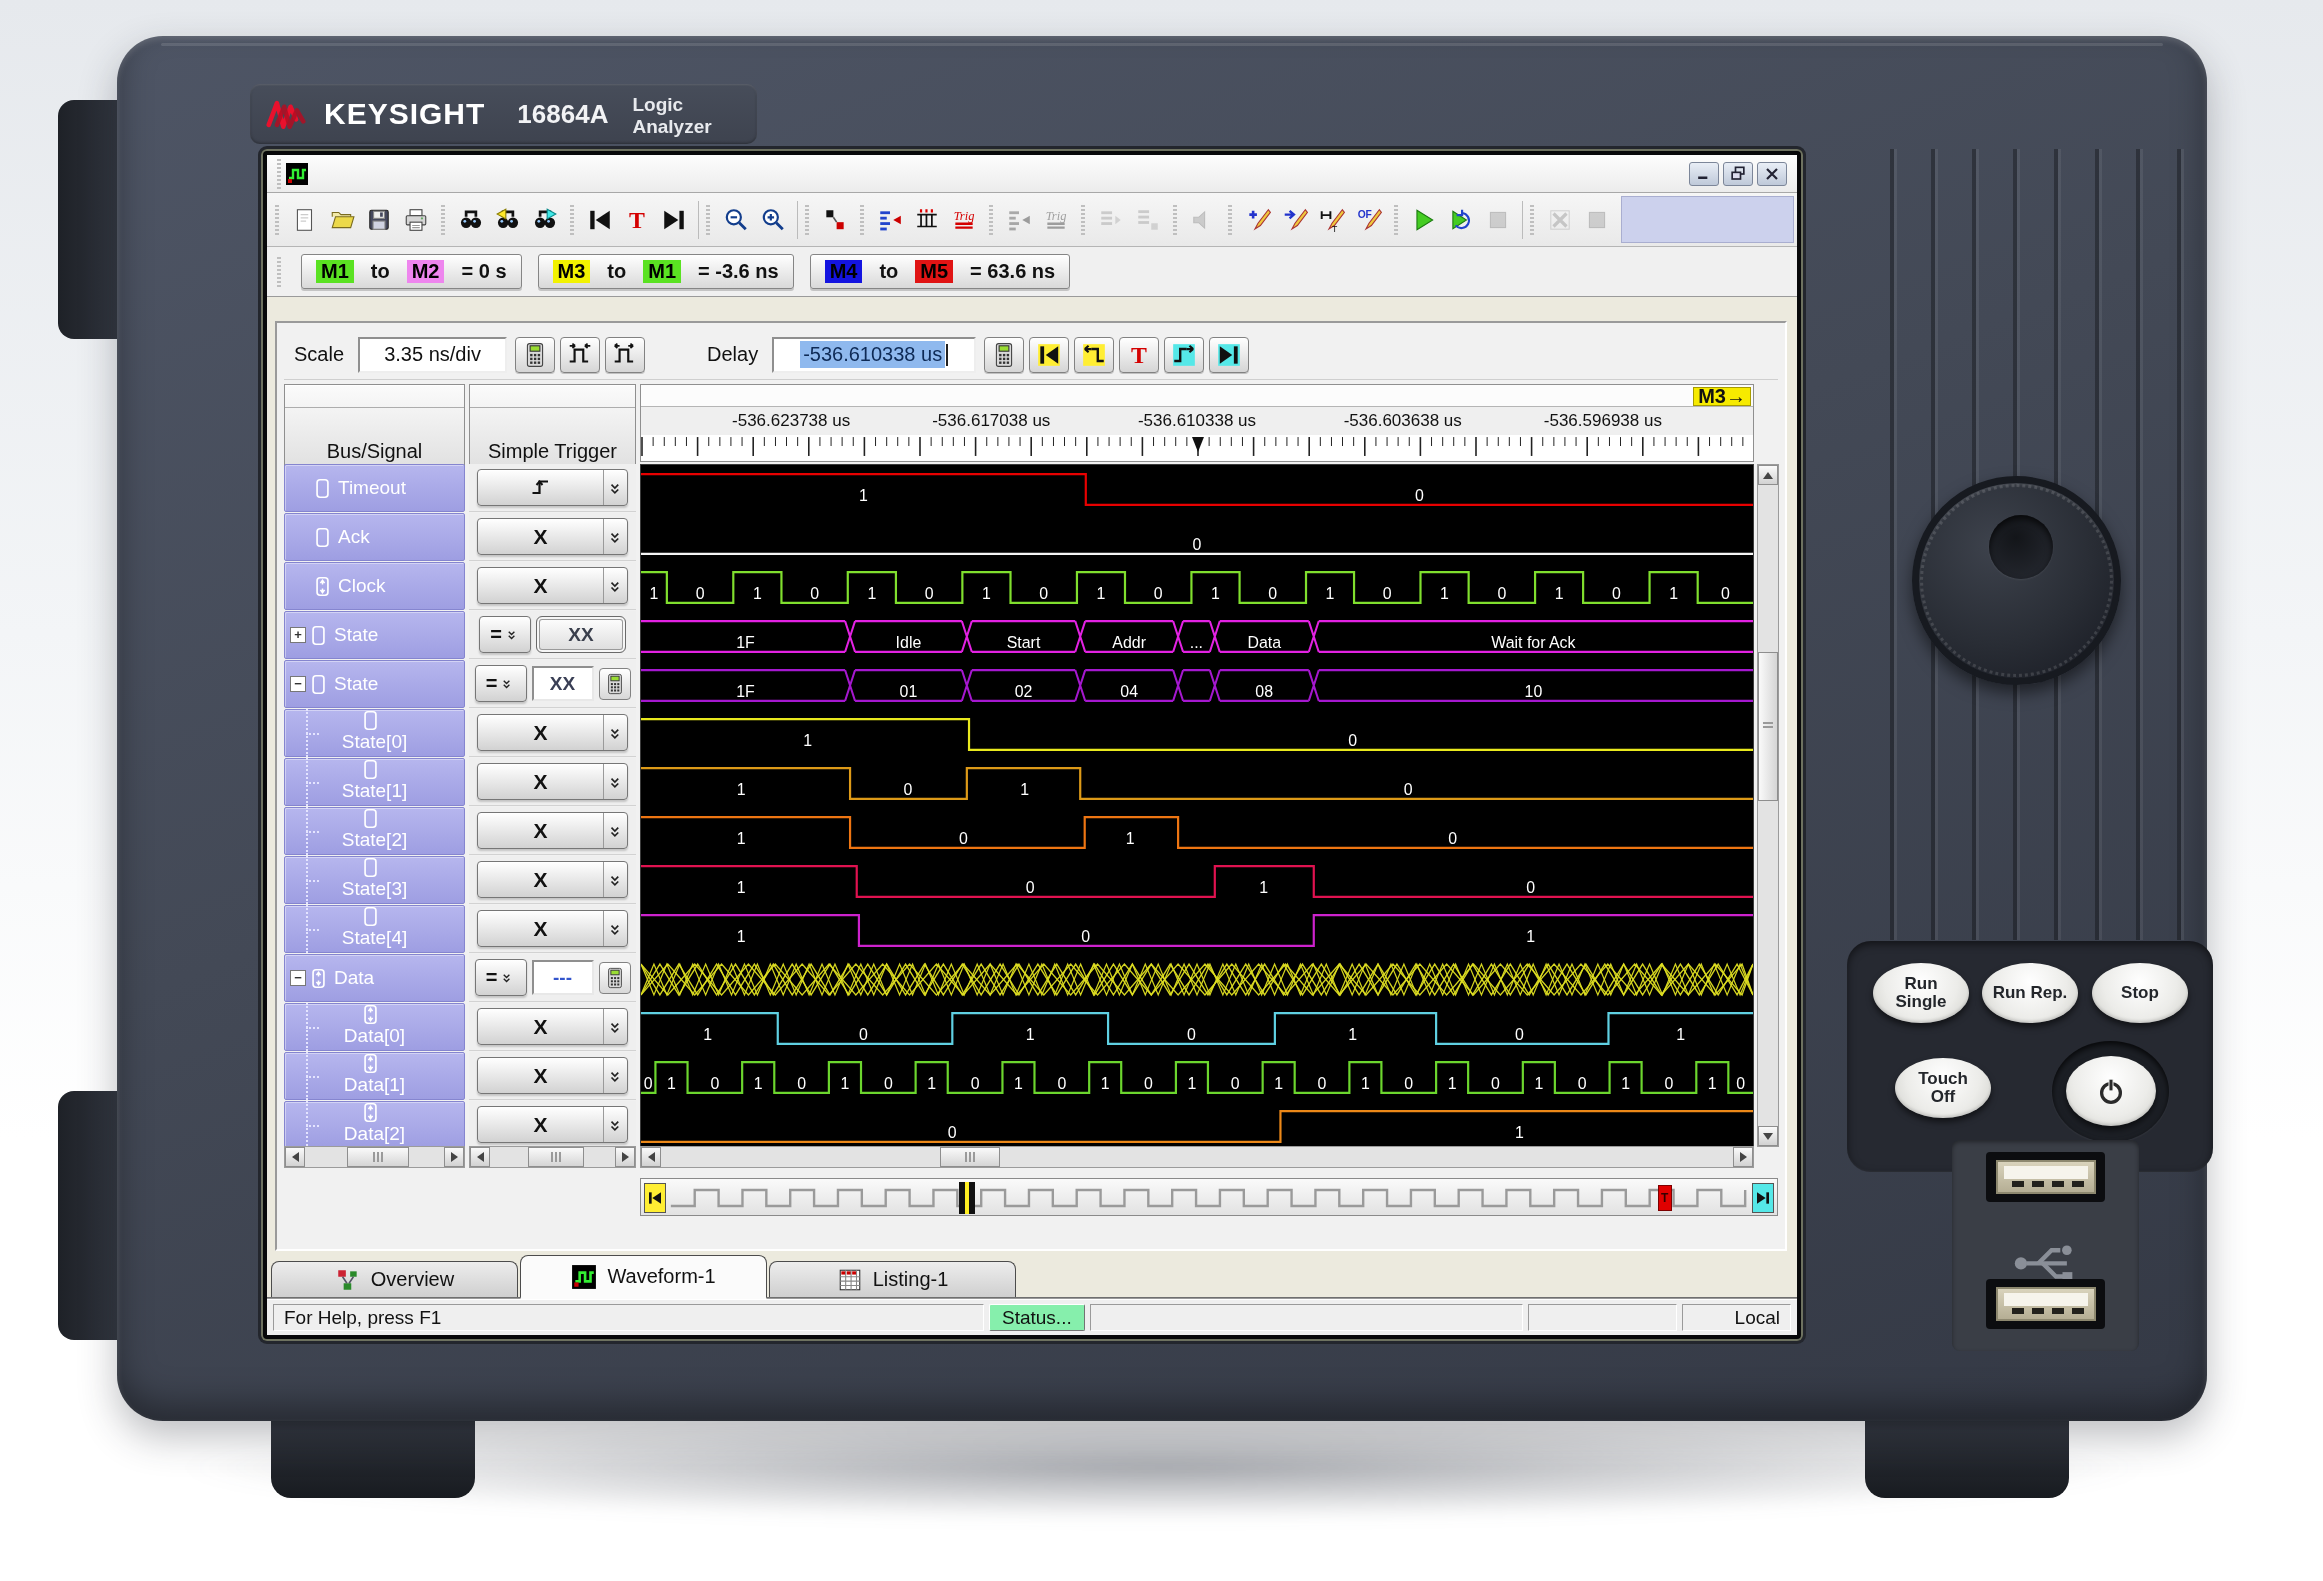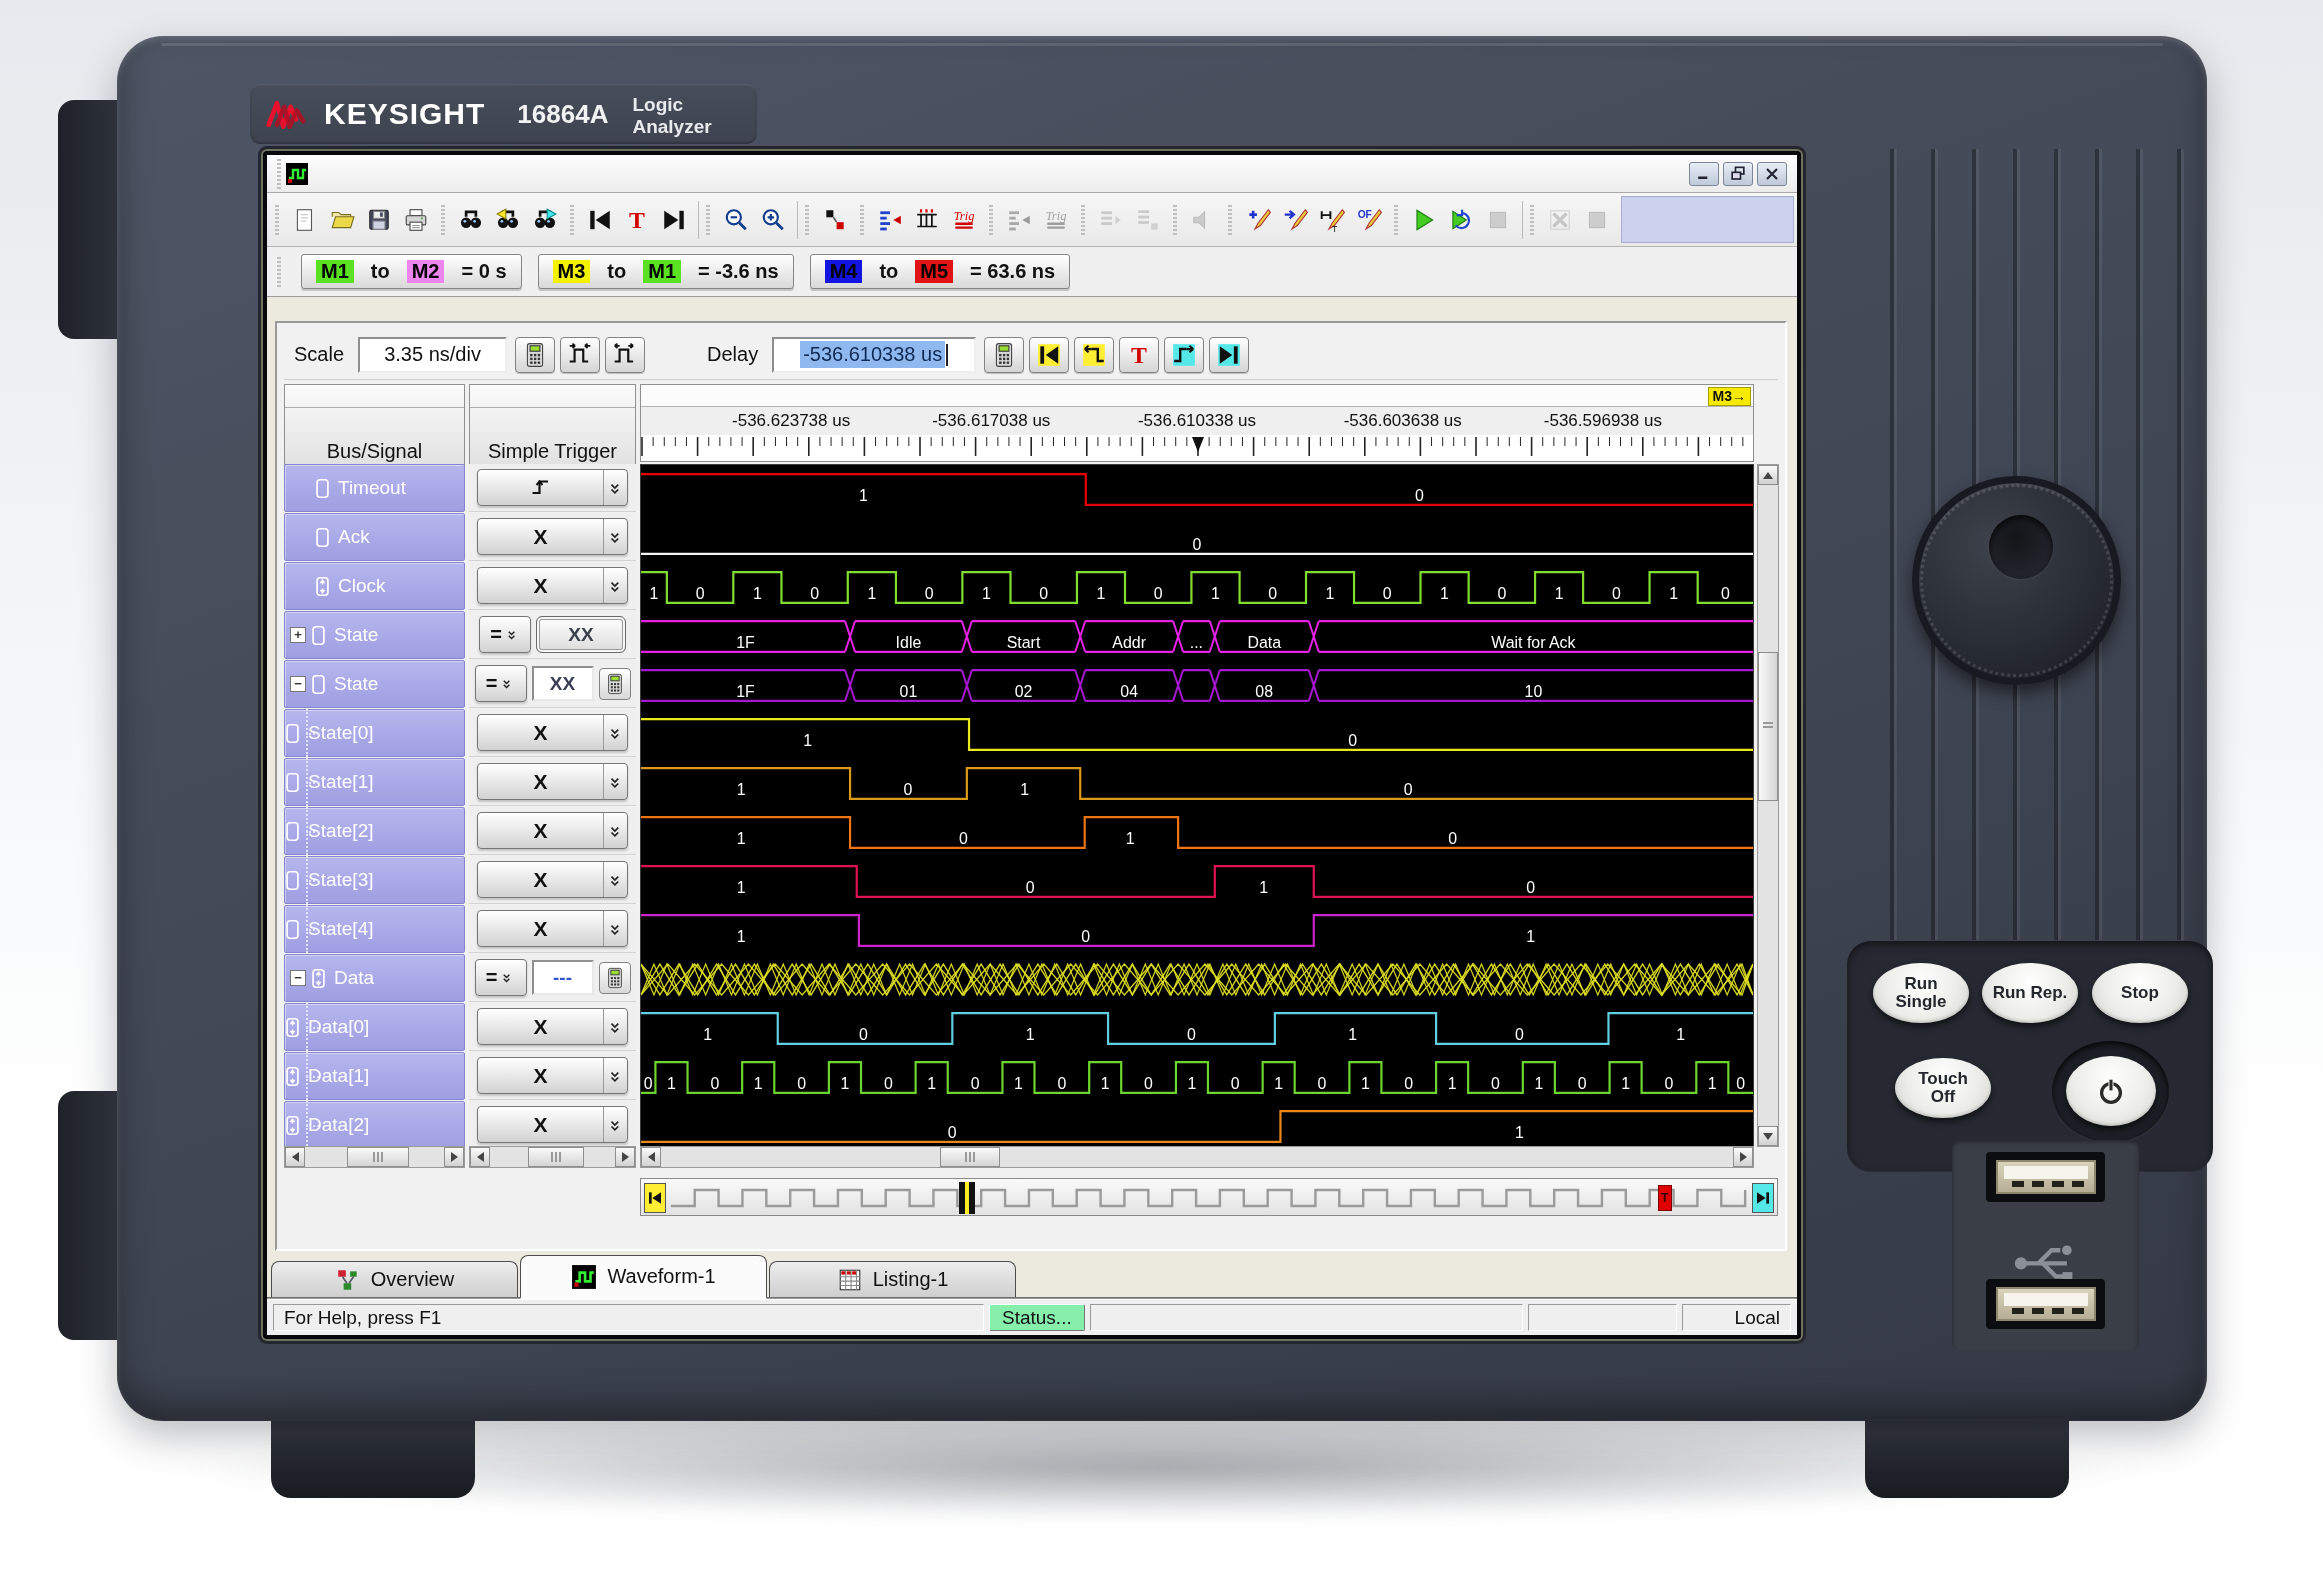--- a/index.html
+++ b/index.html
@@ -75,30 +75,30 @@
   .sdbtn{width:40px;height:36px;display:flex;align-items:center;justify-content:center;border:1px solid #828282;border-radius:4px;
     background:linear-gradient(#ffffff,#d5d5d5);box-shadow:0 1px 0 rgba(0,0,0,.2);}
   .selval{background:#8fb9ee;color:#0e2a55;padding:2px 3px;}
   .caret{display:inline-block;width:2px;height:22px;background:#222;margin-left:1px;vertical-align:middle;}
   .cols{position:relative;height:786px;margin-top:4px;}
   .hdrcell{position:absolute;top:0;height:96px;background:linear-gradient(#fbfbfb,#dddddd);border:1px solid #8f8f8f;
     display:flex;align-items:flex-end;justify-content:center;padding-bottom:16px;font-size:20px;box-shadow:inset 0 1px 0 #fff;}
   .hdrcell::before{content:"";position:absolute;left:0;right:0;top:22px;border-top:1px solid #adadad;}
   .wavehdr{position:absolute;left:356px;top:0;width:1114px;height:78px;background:#fbfbfb;border:1px solid #8f8f8f;}
   .wh-top{position:relative;height:22px;border-bottom:1px solid #b5b5b5;background:#fcfcfc;}
-  .m3chip{position:absolute;right:2px;top:2px;background:#f6ea00;border:1px solid #a79c00;font-size:14px;font-weight:bold;padding:0 4px;line-height:17px;}
+  .m3chip{position:absolute;right:2px;top:2px;background:#f6ea00;border:1px solid #a79c00;font-size:20px;font-weight:bold;padding:0 4px;line-height:17px;}
   .wh-labels{position:relative;height:28px;background:#efefef;font-size:17px;}
   .wh-labels span{position:absolute;top:4px;transform:translateX(-50%);white-space:nowrap;}
   .wh-ruler{position:relative;height:26px;background:#fff;}
   .col-rows{position:absolute;top:80px;}
   .lrow{position:relative;height:48px;margin-bottom:1px;display:flex;align-items:center;color:#fff;font-size:19px;
     background:linear-gradient(#b6b6ee,#9e9ee2);border:1px solid #8585cf;border-radius:2px;box-shadow:inset 1px 1px 0 rgba(255,255,255,.4);}
   .lrow .sig-icon{margin:0 8px 0 0;flex:0 0 auto;display:flex;}
   .pad-root{padding-left:30px;}
-  .pad-child{}
+  .pad-child{flex-direction:column;}
   .tgl{width:16px;height:16px;background:#fff;border:1px solid #777;color:#333;font-size:13px;line-height:14px;text-align:center;margin:0 5px 0 5px;flex:0 0 auto;font-weight:bold;}
   .vdot{position:absolute;left:21px;top:-1px;bottom:-1px;border-left:2px dotted #e4e4ff;}
   .hdot{position:absolute;left:21px;top:50%;width:13px;border-top:2px dotted #e4e4ff;}
   .trow{height:48px;margin-bottom:1px;display:flex;align-items:center;justify-content:center;gap:5px;background:#efefef;border-bottom:1px solid #d2d2d2;}
   .trigbtn{width:151px;height:37px;display:flex;align-items:center;border:1px solid #767676;border-radius:4px;
     background:linear-gradient(#ffffff,#d2d2d2);box-shadow:0 2px 2px rgba(0,0,0,.18),inset 0 1px 0 #fff;}
   .trigbtn .glyph{flex:1;display:flex;align-items:center;justify-content:center;font-size:21px;font-weight:bold;}
   .trigbtn .chev{width:24px;align-self:stretch;display:flex;align-items:center;justify-content:center;border-left:1px solid #9a9a9a;}
   .eqbtn{width:52px;height:37px;display:flex;align-items:center;justify-content:center;gap:3px;border:1px solid #767676;border-radius:4px;
     background:linear-gradient(#ffffff,#d2d2d2);font-size:20px;font-weight:bold;box-shadow:0 2px 2px rgba(0,0,0,.18);}

